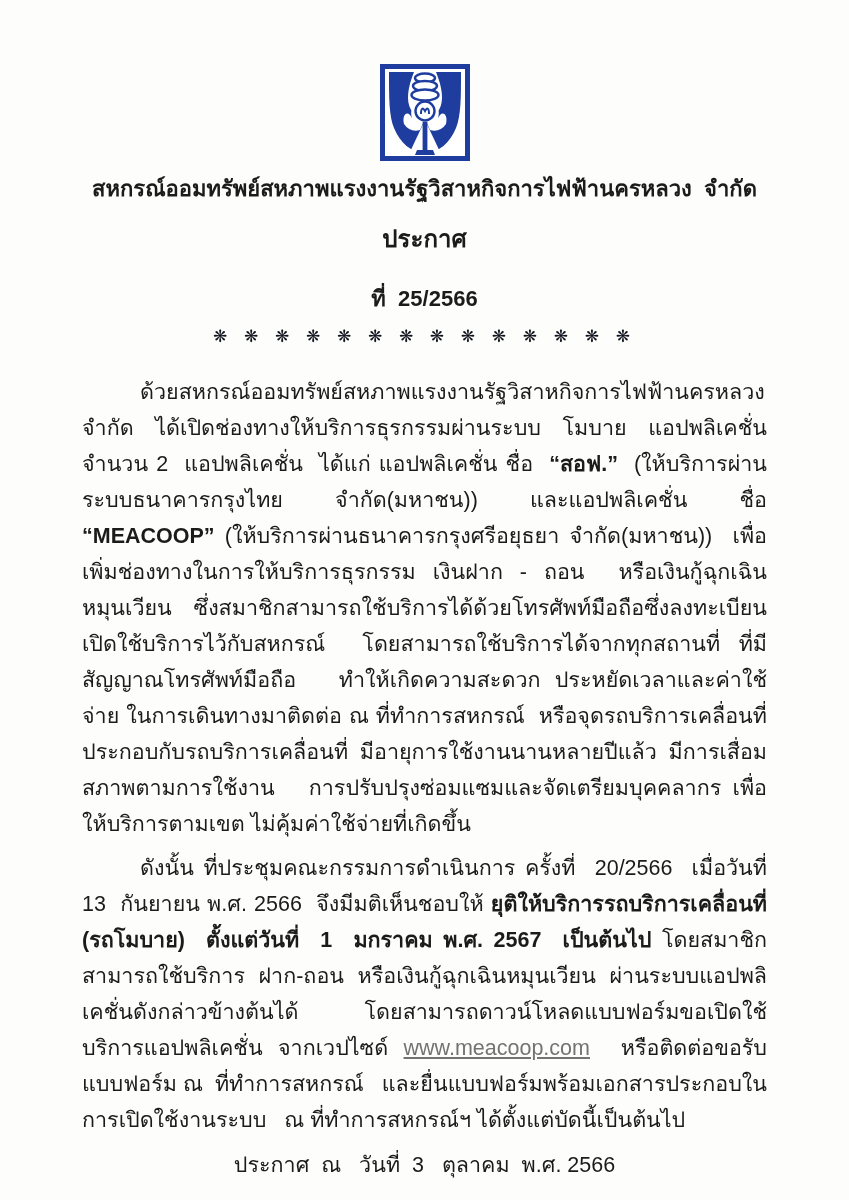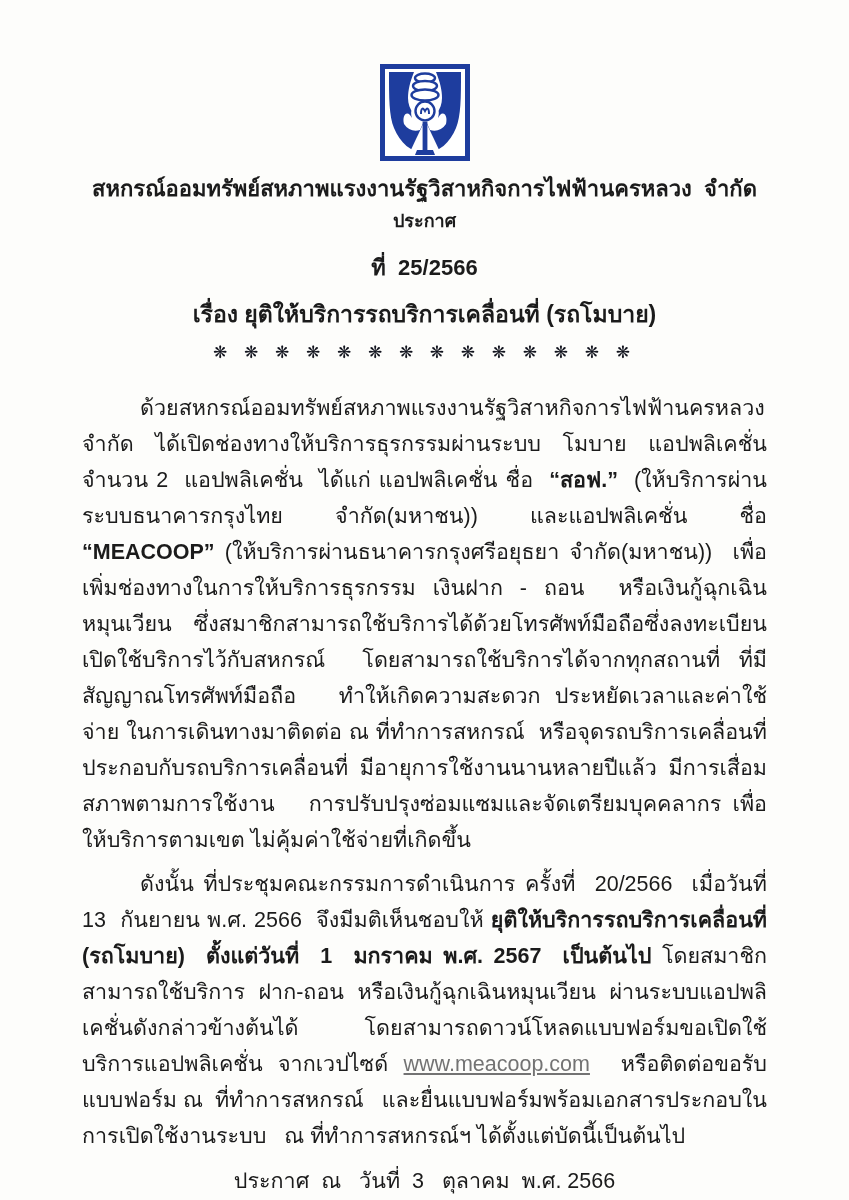--- a/index.html
+++ b/index.html
@@ -10,22 +10,22 @@
     background:#fdfdfb;
     font-family:"Liberation Sans","DejaVu Sans",sans-serif;
     color:#1b1b1b;
     overflow:hidden;
     box-sizing:border-box;
     padding:64px 74px 0 74px;
   }
   .center{text-align:center;}
   .logo-wrap{display:flex;justify-content:center;margin-bottom:6px;}
   .org-name{font-size:22px;font-weight:bold;white-space:pre-wrap;margin-top:4px;}
-  .doc-type{font-size:18px;font-weight:bold;}
-  .doc-number{font-size:22px;font-weight:bold;margin-top:15px;white-space:pre-wrap;}
+  .doc-type{font-size:24px;font-weight:bold;margin-top:13px;}
+  .doc-number{font-size:22px;font-weight:bold;margin-top:23px;white-space:pre-wrap;}
   .subject{font-size:23px;font-weight:bold;margin-top:11px;}
   .stars{font-size:17px;letter-spacing:6px;margin-top:10px;color:#11131d;}
   .body-para{
     font-size:21.5px;
     line-height:36px;
     text-align:justify;
     text-indent:58px;
     white-space:pre-wrap;
     margin:8px;
   }
@@ -60,21 +60,20 @@
 
         <rect x="42.6" y="58" width="4.8" height="28" fill="#1e3d9e"></rect>
         <path d="M37,86 H53 L55,91 H35 Z" fill="#1e3d9e"></path>
       </svg>
     </span>
   </div>
 
   <div class="center org-name">สหกรณ์ออมทรัพย์สหภาพแรงงานรัฐวิสาหกิจการไฟฟ้านครหลวง  จำกัด</div>
   <div class="center doc-type">ประกาศ</div>
   <div class="center doc-number">ที่  25/2566</div>
-  <div class="center subject">เรื่อง ยุติให้บริการรถบริการเคลื่อนที่ (รถโมบาย)</div>
   <div class="center stars">❋ ❋ ❋ ❋ ❋ ❋ ❋ ❋ ❋ ❋ ❋ ❋ ❋ ❋</div>
 
   <p class="body-para para-first"><span>ด้วยสหกรณ์ออมทรัพย์สหภาพแรงงานรัฐวิสาหกิจการไฟฟ้านครหลวง จำกัด ได้เปิดช่องทางให้บริการธุรกรรมผ่านระบบ โมบาย แอปพลิเคชั่น  จำนวน 2  แอปพลิเคชั่น  ได้แก่ แอปพลิเคชั่น ชื่อ  </span><span class="bold">“สอฟ.”</span><span>  (ให้บริการผ่านระบบธนาคารกรุงไทย จำกัด(มหาชน)) และแอปพลิเคชั่น ชื่อ </span><span class="bold">“MEACOOP”</span><span> (ให้บริการผ่านธนาคารกรุงศรีอยุธยา จำกัด(มหาชน))  เพื่อเพิ่มช่องทางในการให้บริการธุรกรรม เงินฝาก - ถอน  หรือเงินกู้ฉุกเฉินหมุนเวียน  ซึ่งสมาชิกสามารถใช้บริการได้ด้วยโทรศัพท์มือถือซึ่งลงทะเบียนเปิดใช้บริการไว้กับสหกรณ์  โดยสามารถใช้บริการได้จากทุกสถานที่ ที่มีสัญญาณโทรศัพท์มือถือ   ทำให้เกิดความสะดวก ประหยัดเวลาและค่าใช้จ่าย ในการเดินทางมาติดต่อ ณ ที่ทำการสหกรณ์  หรือจุดรถบริการเคลื่อนที่   ประกอบกับรถบริการเคลื่อนที่ มีอายุการใช้งานนานหลายปีแล้ว มีการเสื่อมสภาพตามการใช้งาน   การปรับปรุงซ่อมแซมและจัดเตรียมบุคคลากร เพื่อให้บริการตามเขต ไม่คุ้มค่าใช้จ่ายที่เกิดขึ้น</span></p>
   <p class="body-para"><span>ดังนั้น ที่ประชุมคณะกรรมการดำเนินการ ครั้งที่  20/2566  เมื่อวันที่  13  กันยายน พ.ศ. 2566  จึงมีมติเห็นชอบให้ </span><span class="bold">ยุติให้บริการรถบริการเคลื่อนที่ (รถโมบาย)  ตั้งแต่วันที่  1  มกราคม พ.ศ. 2567  เป็นต้นไป</span><span> โดยสมาชิกสามารถใช้บริการ ฝาก-ถอน หรือเงินกู้ฉุกเฉินหมุนเวียน ผ่านระบบแอปพลิเคชั่นดังกล่าวข้างต้นได้  โดยสามารถดาวน์โหลดแบบฟอร์มขอเปิดใช้บริการแอปพลิเคชั่น จากเวปไซด์ </span><a class="link" href="#">www.meacoop.com</a><span>  หรือติดต่อขอรับแบบฟอร์ม ณ  ที่ทำการสหกรณ์   และยื่นแบบฟอร์มพร้อมเอกสารประกอบในการเปิดใช้งานระบบ   ณ ที่ทำการสหกรณ์ฯ ได้ตั้งแต่บัดนี้เป็นต้นไป</span></p>
 
   <div class="center date-line">ประกาศ  ณ   วันที่  3   ตุลาคม  พ.ศ. 2566</div>
 
 </div>
 
 </body></html>

